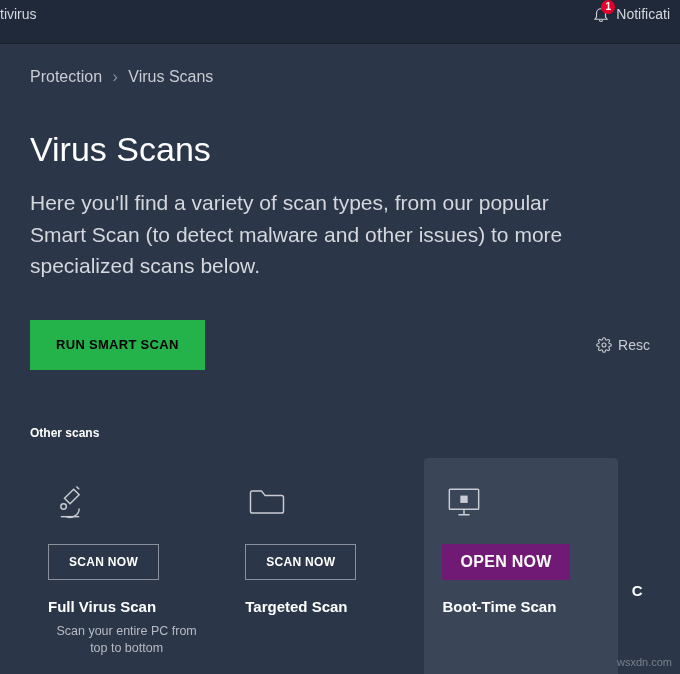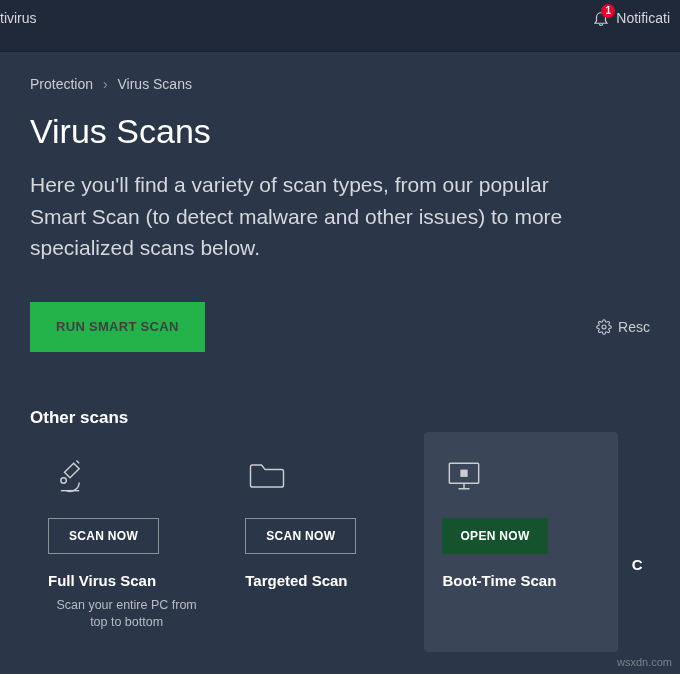--- a/index.html
+++ b/index.html
@@ -5,56 +5,56 @@
     * { margin: 0; padding: 0; box-sizing: border-box; }
     body {
       font-family: -apple-system, BlinkMacSystemFont, "Segoe UI", Arial, sans-serif;
       background: #2b3648;
       color: #fff;
       width: 680px;
       height: 674px;
       overflow: hidden;
     }
     .topbar {
-      height: 52px;
+      height: 44px;
       background: #20293a;
       border-bottom: 1px solid #1a2230;
       display: flex;
       align-items: center;
       justify-content: space-between;
       padding: 0 10px 16px 0;
       font-size: 14px;
       color: #d4d7dd;
     }
     .topbar-left { padding-left: 0; }
     .topbar-right { display: flex; align-items: center; gap: 6px; position: relative; }
     .bell-wrap { position: relative; display: inline-flex; }
     .badge {
       position: absolute; top: -5px; right: -5px;
       background: #e4002b; color: #fff;
       font-size: 10px; font-weight: bold;
       width: 14px; height: 14px; border-radius: 50%;
       display: flex; align-items: center; justify-content: center;
     }
     .content { padding: 24px 30px 30px 30px; }
-    .breadcrumb { font-size: 14px; color: #c9ccd3; margin-bottom: 20px; }
+    .breadcrumb { font-size: 16px; color: #c9ccd3; margin-bottom: 44px; }
     .breadcrumb .sep { margin: 0 6px; color: #8a909c; }
     .page-title { font-size: 34px; font-weight: 300; color: #fff; margin-bottom: 18px; }
     .page-desc { font-size: 21px; color: #d4d7dd; line-height: 1.5; max-width: 560px; margin-bottom: 38px; }
     .hero-row { display: flex; justify-content: space-between; align-items: center; margin-bottom: 56px; }
     .btn {
       display: inline-flex; align-items: center; justify-content: center;
       font-weight: 600; font-size: 13px; cursor: pointer;
       border: none; letter-spacing: 0.3px;
     }
-    .btn-green { background: #24b34b; color: #404040; height: 50px; padding: 0 26px; }
-    .btn-green-sm { background: #14532d; color: #fff; height: 36px; padding: 0 18px; font-size: 12px; }
+    .btn-green { background: #24b34b; color: #000000; height: 50px; padding: 0 26px; }
+    .btn-green-sm { background: #701a75; color: #fff; height: 36px; padding: 0 18px; font-size: 16px; }
     .btn-outline { background: transparent; color: #fff; border: 1px solid #8a909c; height: 36px; padding: 0 20px; font-size: 12px; }
     .rescan { display: flex; align-items: center; gap: 6px; color: #c9ccd3; font-size: 14px; }
-    .section-title { font-size: 17px; font-weight: 700; margin-bottom: 4px; }
+    .section-title { font-size: 12px; font-weight: 700; margin-bottom: 18px; }
     .cards { display: flex; gap: 4px; }
     .card {
       width: 208px; height: 220px;
       display: flex; flex-direction: column; align-items: flex-start;
       padding: 18px 18px 16px 18px; text-align: center;
       border-radius: 4px;
     }
     .card.highlight { background: #3a4558; }
     .card .icon { height: 52px; display: flex; align-items: center; justify-content: center; margin-bottom: 16px; }
     .card .btn { margin-bottom: 18px; }

